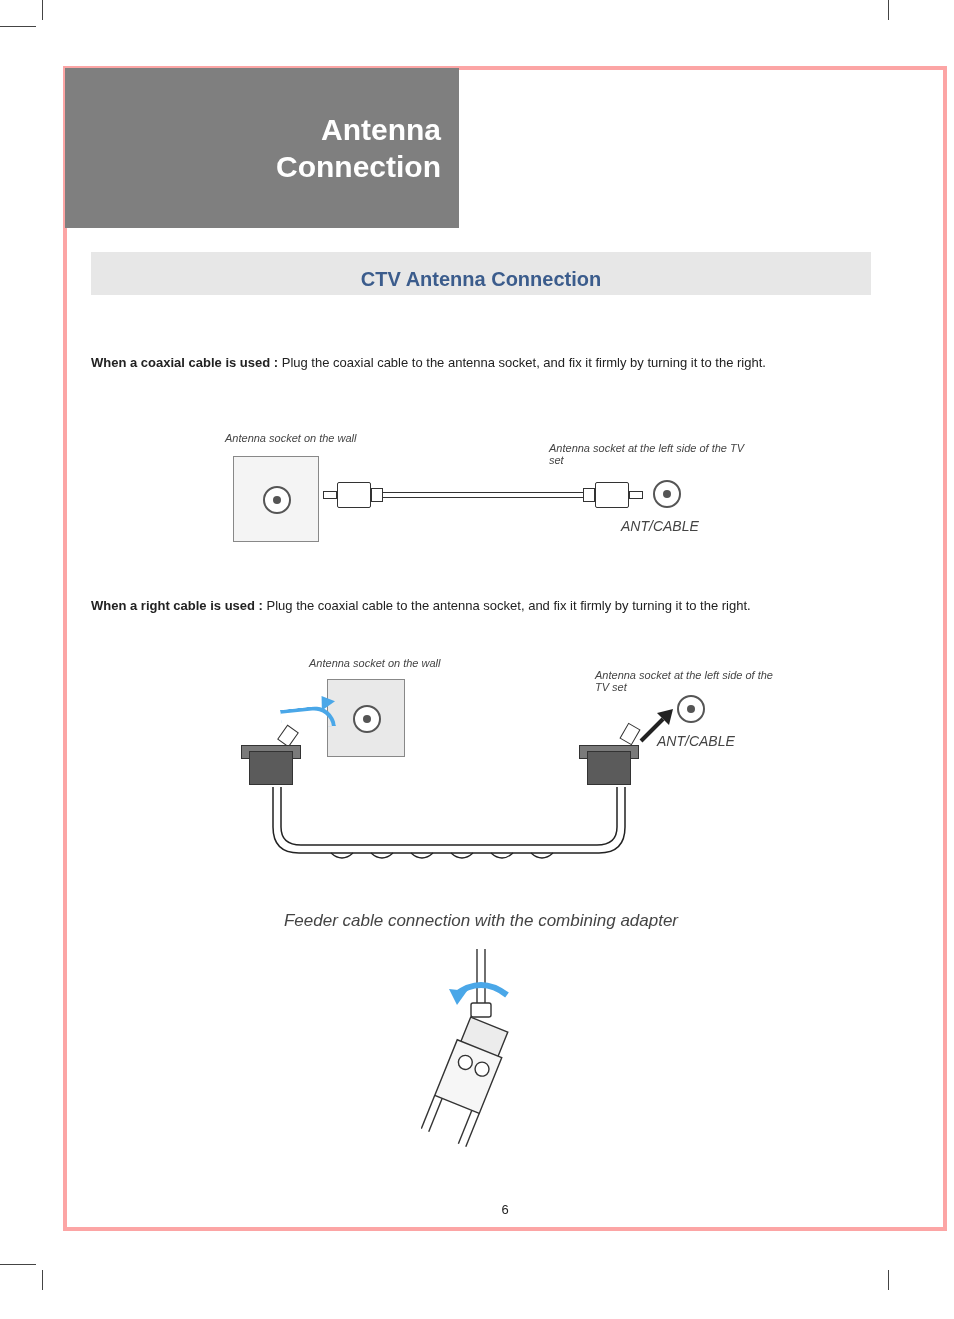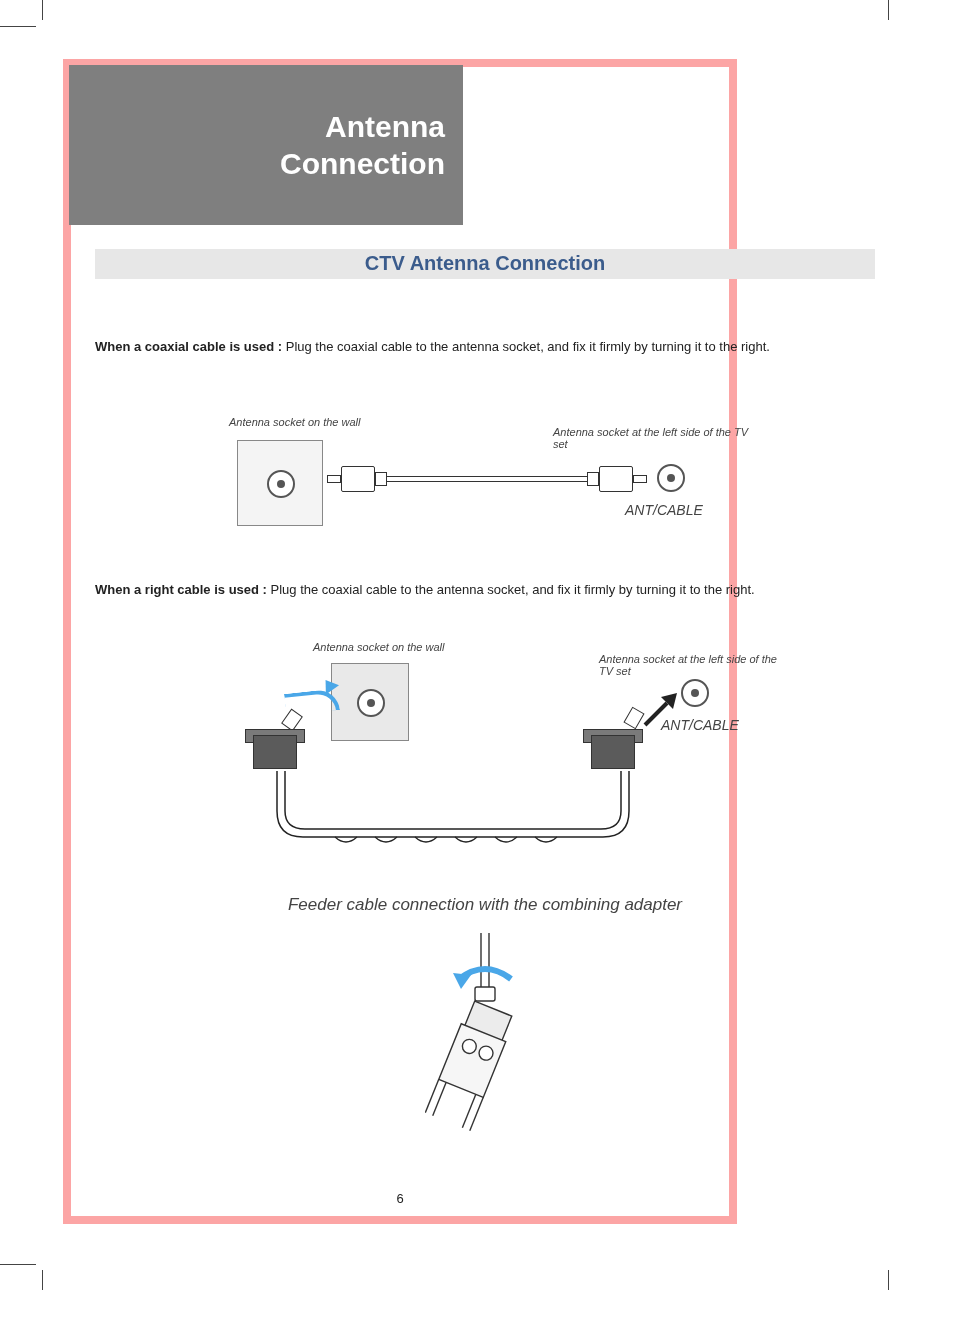--- a/index.html
+++ b/index.html
@@ -4,25 +4,25 @@
 <style>
   * { box-sizing: border-box; margin: 0; padding: 0; }
   html, body { width: 954px; height: 1319px; background: #fff; font-family: "Helvetica Neue", Arial, sans-serif; color: #222; }
   .crop-tl-h { position: absolute; left: 0; top: 26px; width: 36px; height: 0; border-top: 1px solid #444; }
   .crop-tl-v { position: absolute; left: 42px; top: 0; width: 0; height: 20px; border-left: 1px solid #444; }
   .crop-tr-v { position: absolute; left: 888px; top: 0; width: 0; height: 20px; border-left: 1px solid #444; }
   .crop-bl-h { position: absolute; left: 0; top: 1264px; width: 36px; height: 0; border-top: 1px solid #444; }
   .crop-bl-v { position: absolute; left: 42px; top: 1270px; width: 0; height: 20px; border-left: 1px solid #444; }
   .crop-br-v { position: absolute; left: 888px; top: 1270px; width: 0; height: 20px; border-left: 1px solid #444; }
 
-  .page-frame { position: absolute; left: 63px; top: 59px; width: 674px; height: 1165px; border: 8px solid #fca5a5; }
+  .page-frame { position: absolute; left: 63px; top: 66px; width: 884px; height: 1165px; border: 4px solid #fca5a5; }
   .title-block { position: absolute; left: -2px; top: -2px; width: 394px; height: 160px; background: #7f7f7f; display: flex; align-items: center; justify-content: flex-end; padding-right: 18px; }
   .title-block .title { color: #fff; font-size: 30px; font-weight: 600; text-align: right; line-height: 1.25; }
   .content { position: absolute; left: 24px; top: 182px; width: 780px; }
-  .section-h { background: #e7e7e7; color: #3b5c8c; font-weight: 700; font-size: 20px; text-align: center; padding: 3px 0 4px; margin-bottom: 12px; }
+  .section-h { background: #e7e7e7; color: #3b5c8c; font-weight: 700; font-size: 20px; text-align: center; padding: 16px 0 4px; margin-bottom: 12px; }
   .body-text { font-size: 15px; line-height: 1.4; color: #222; }
   .step { margin-top: 60px; font-size: 13px; }
   .step strong { font-weight: 700; }
 
   .fig-wrap { position: relative; margin: 0 auto; }
   .fig-label { font-size: 11px; font-style: italic; color: #444; position: absolute; }
   .ant-label { font-size: 14px; font-style: italic; color: #444; position: absolute; }
 
   
   .d1 { width: 520px; height: 130px; margin: 56px auto 0 142px; }

